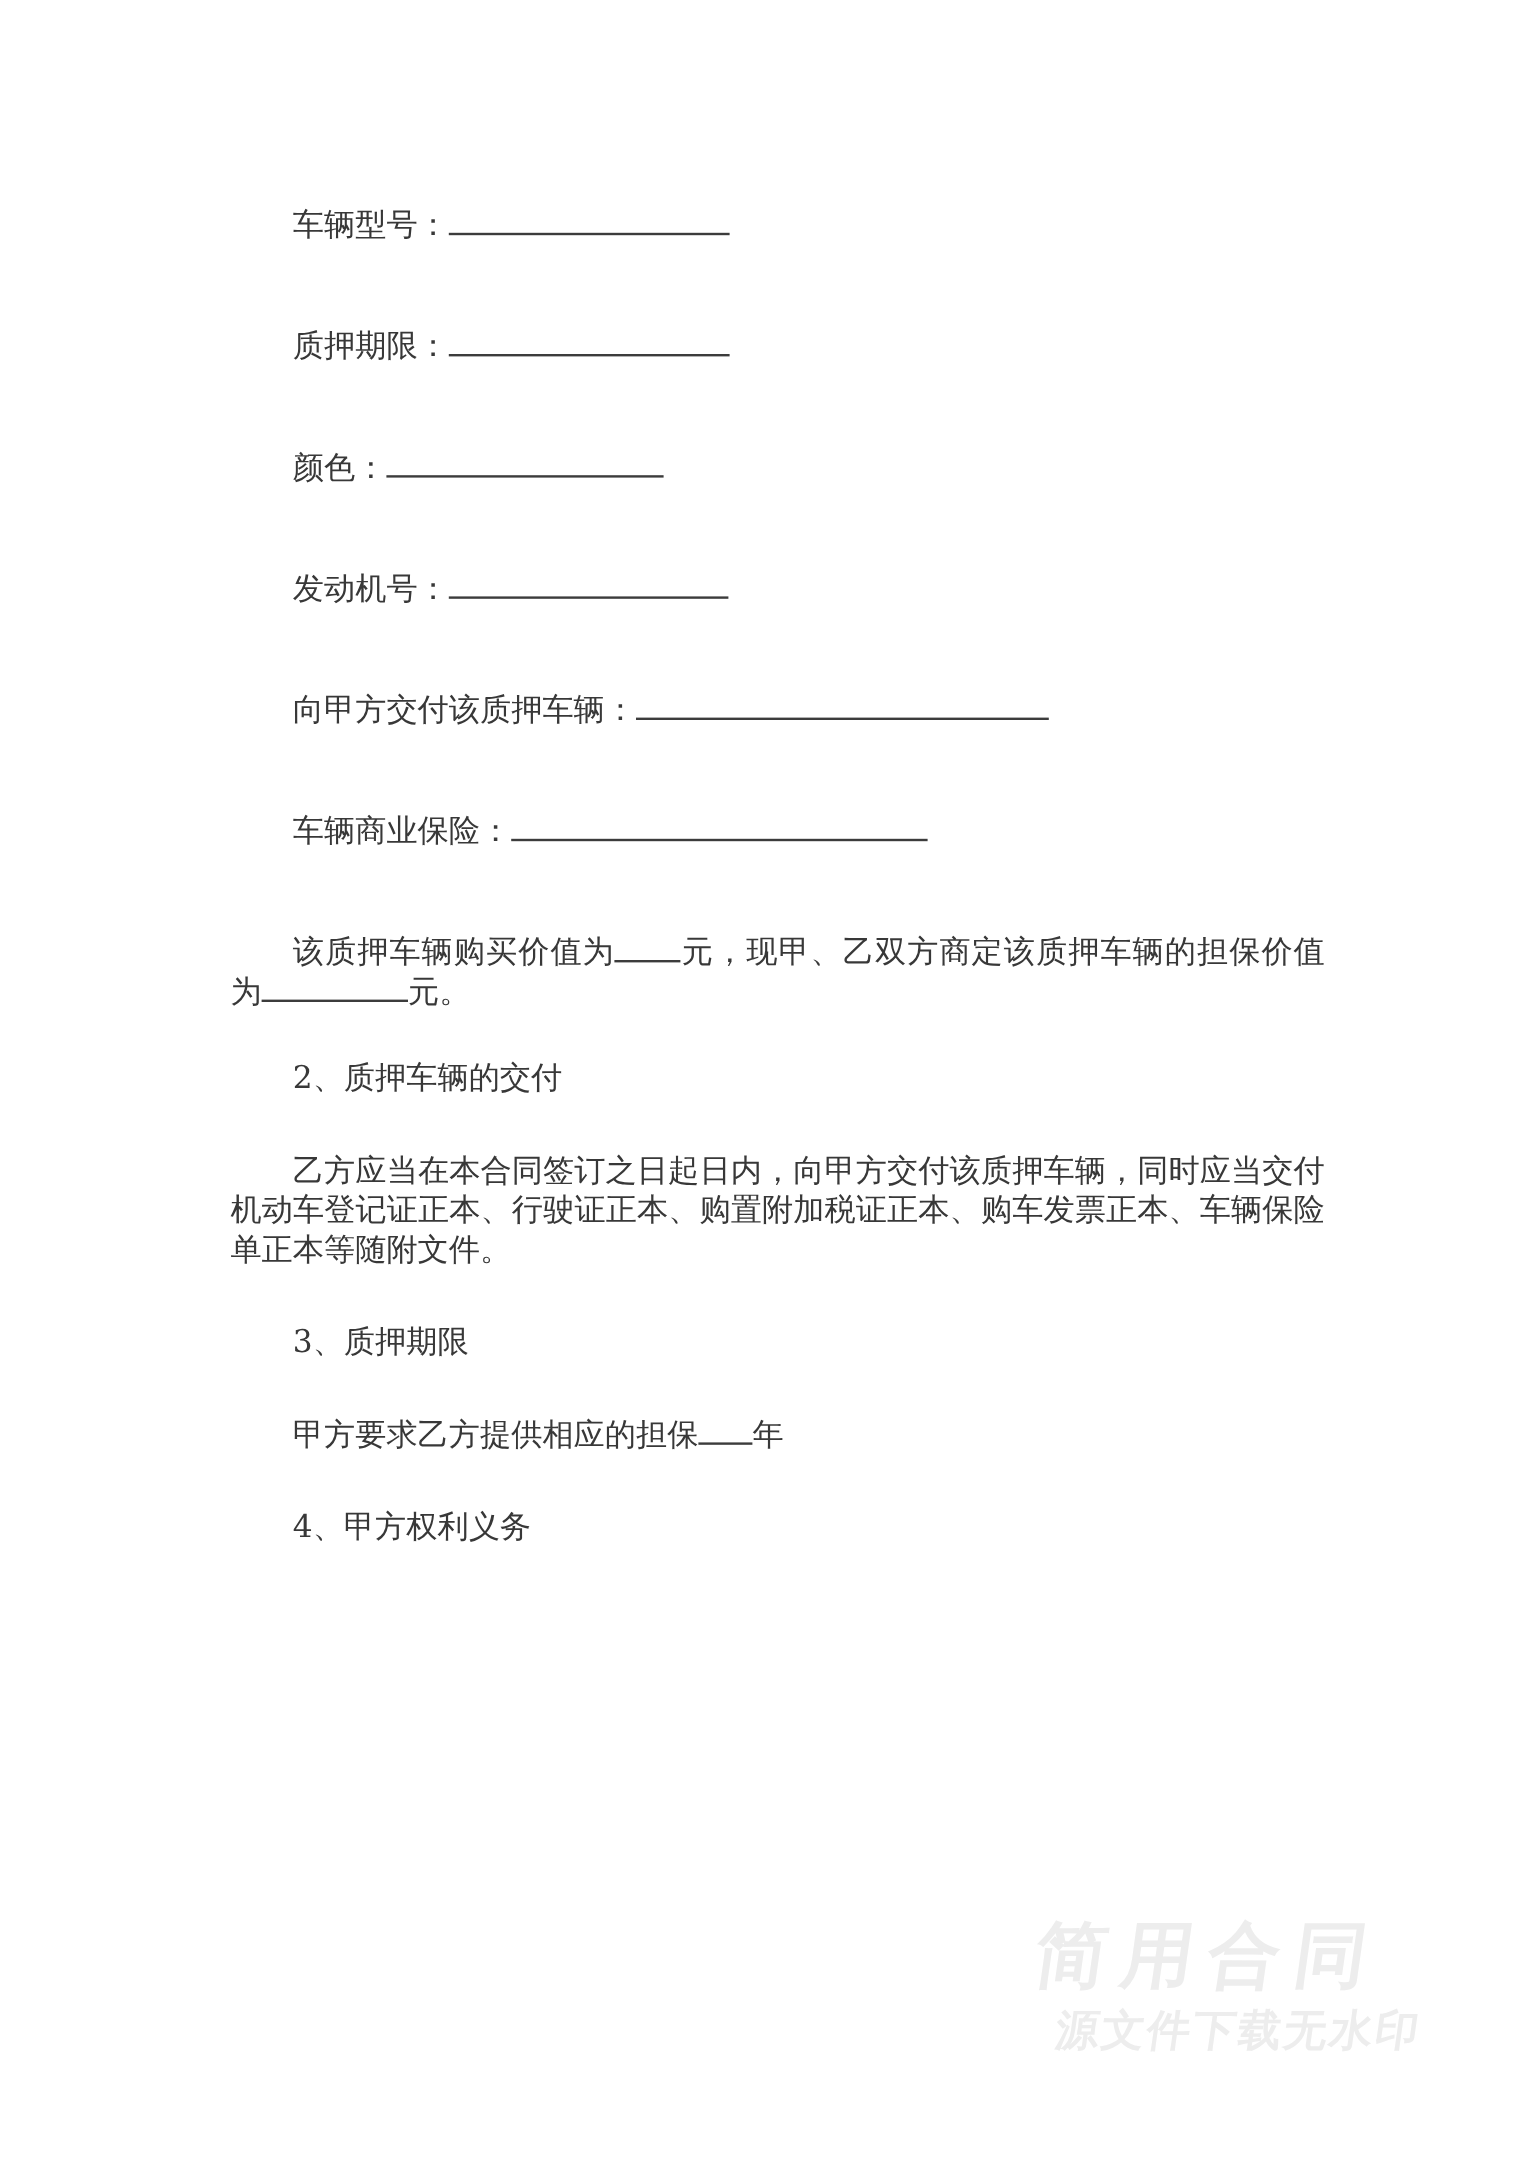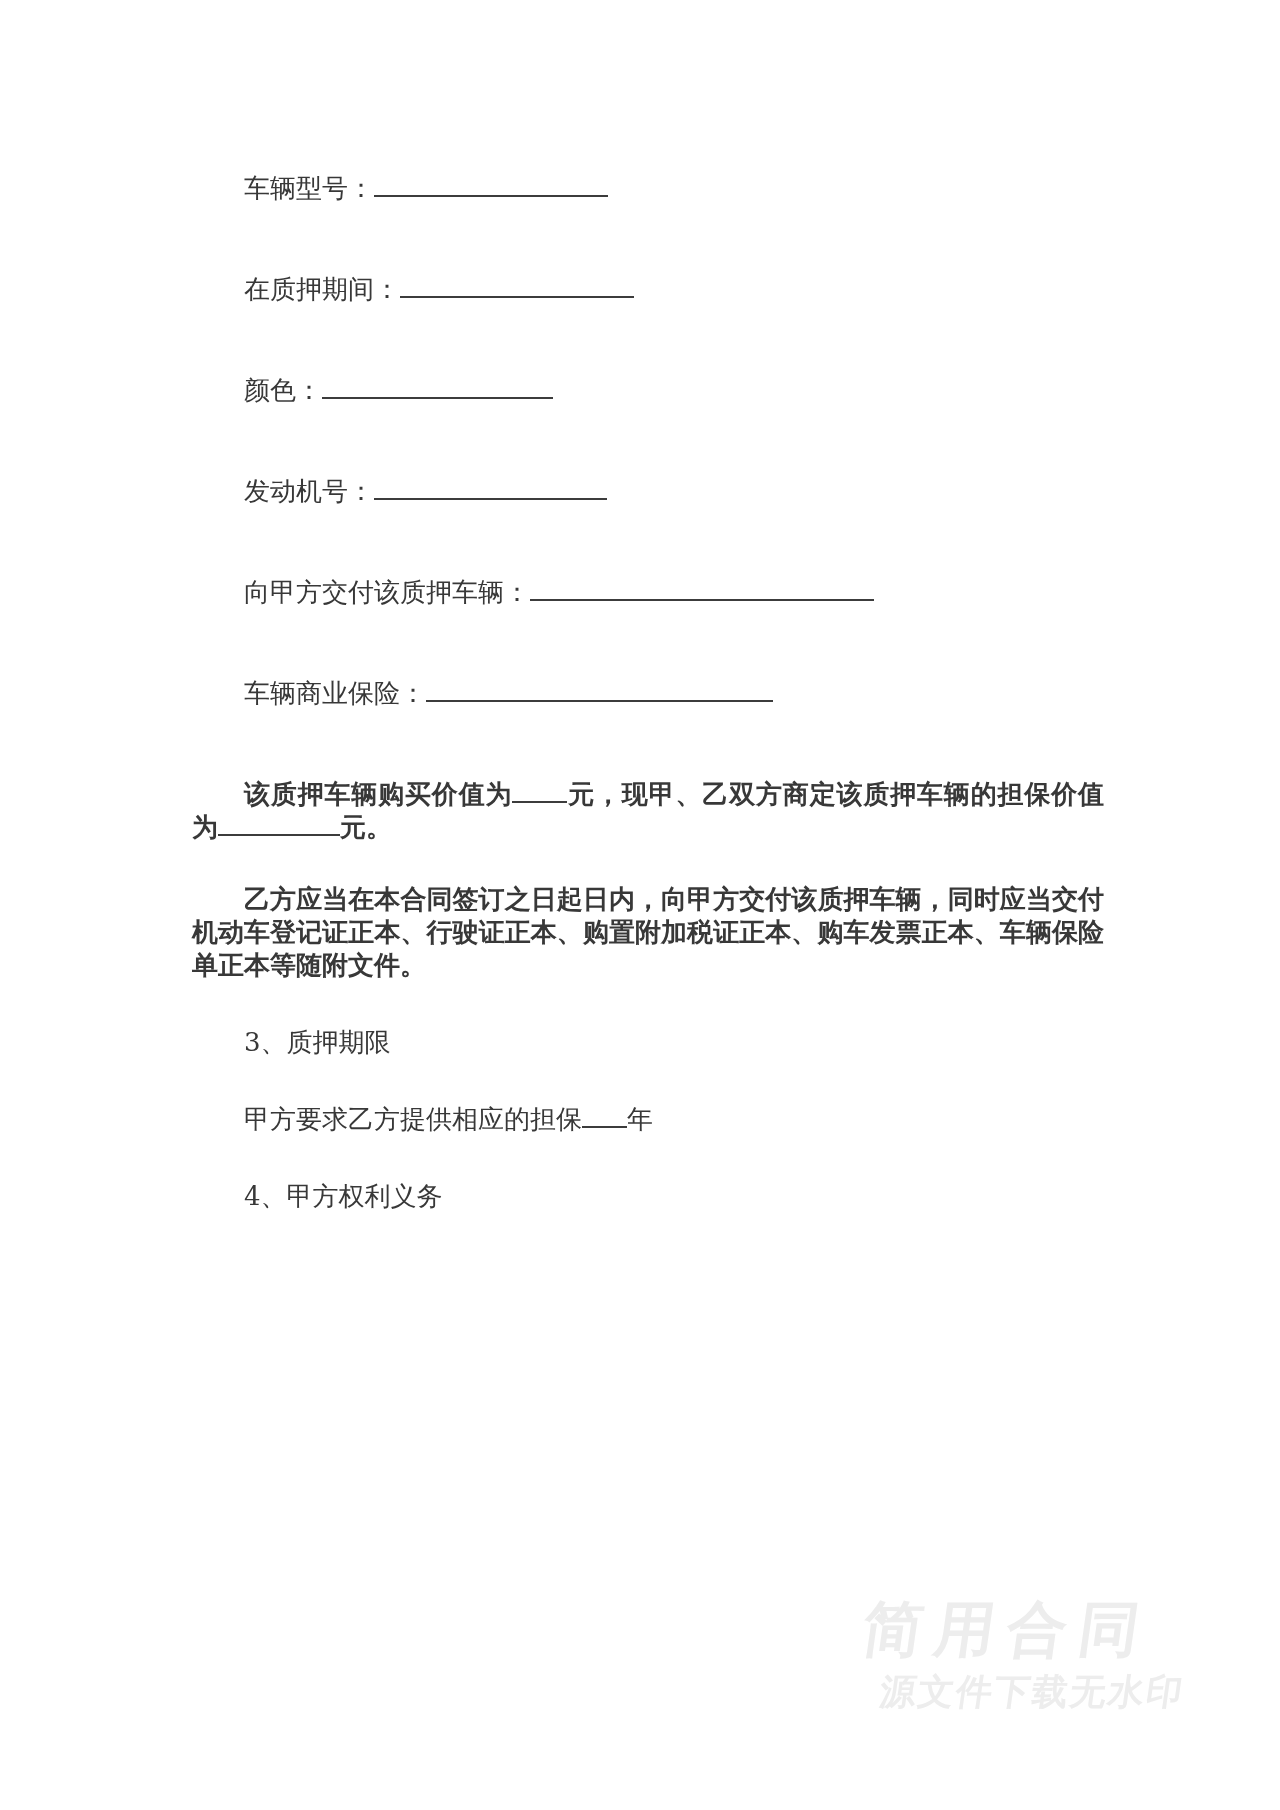--- a/index.html
+++ b/index.html
@@ -18,21 +18,21 @@
   .content {
     position: absolute;
     left: 192px;
     top: 172px;
     width: 912px;
     color: #383838;
     font-size: 26px;
     line-height: 33px;
   }
   .indent { text-indent: 52px; }
-  .para   { text-align: justify; font-weight: bold; }
+  .para   { text-align: justify; }
   .field-row { margin-bottom: 68px; white-space: nowrap; }
   .blank {
     display: inline-block;
     border-bottom: 2px solid #3c3c3c;
     height: 24px;
     vertical-align: baseline;
   }
   .fb1 { width: 234px; }
   .fb2 { width: 234px; }
   .fb3 { width: 231px; }
@@ -75,21 +75,21 @@
 <body>
 
 <div class="page">
   <div class="content">
 
     <div class="field-row indent">
       <span>车辆型号：</span><span class="blank fb1"></span>
     </div>
 
     <div class="field-row indent">
-      <span>在质押期间：</span><span class="blank fb2"></span>
+      <span>质押期限：</span><span class="blank fb2"></span>
     </div>
 
     <div class="field-row indent">
       <span>颜色：</span><span class="blank fb3"></span>
     </div>
 
 
     <div class="field-row indent">
       <span>发动机号：</span><span class="blank fb5"></span>
     </div>
@@ -98,20 +98,21 @@
       <span>向甲方交付该质押车辆：</span><span class="blank fb6"></span>
     </div>
 
     <div class="field-row indent">
       <span>车辆商业保险：</span><span class="blank fb7"></span>
     </div>
 
     <p id="para1" class="para indent"><span>该质押车辆购买价值为</span><span class="blank pb-small"></span><span>元，现甲、乙双方商定该质押车辆的担保价值为</span><span class="blank pb-large"></span><span>元。</span></p>
 
 
+    <p id="heading2" class="indent">2、质押车辆的交付</p>
 
     <p id="para3" class="para indent">乙方应当在本合同签订之日起日内，向甲方交付该质押车辆，同时应当交付机动车登记证正本、行驶证正本、购置附加税证正本、购车发票正本、车辆保险单正本等随附文件。</p>
 
     <p id="heading3" class="indent">3、质押期限</p>
 
     <p id="para4" class="indent"><span>甲方要求乙方提供相应的担保</span><span class="blank pb-year"></span><span>年</span></p>
 
     <p id="heading4" class="indent">4、甲方权利义务</p>
 
 

